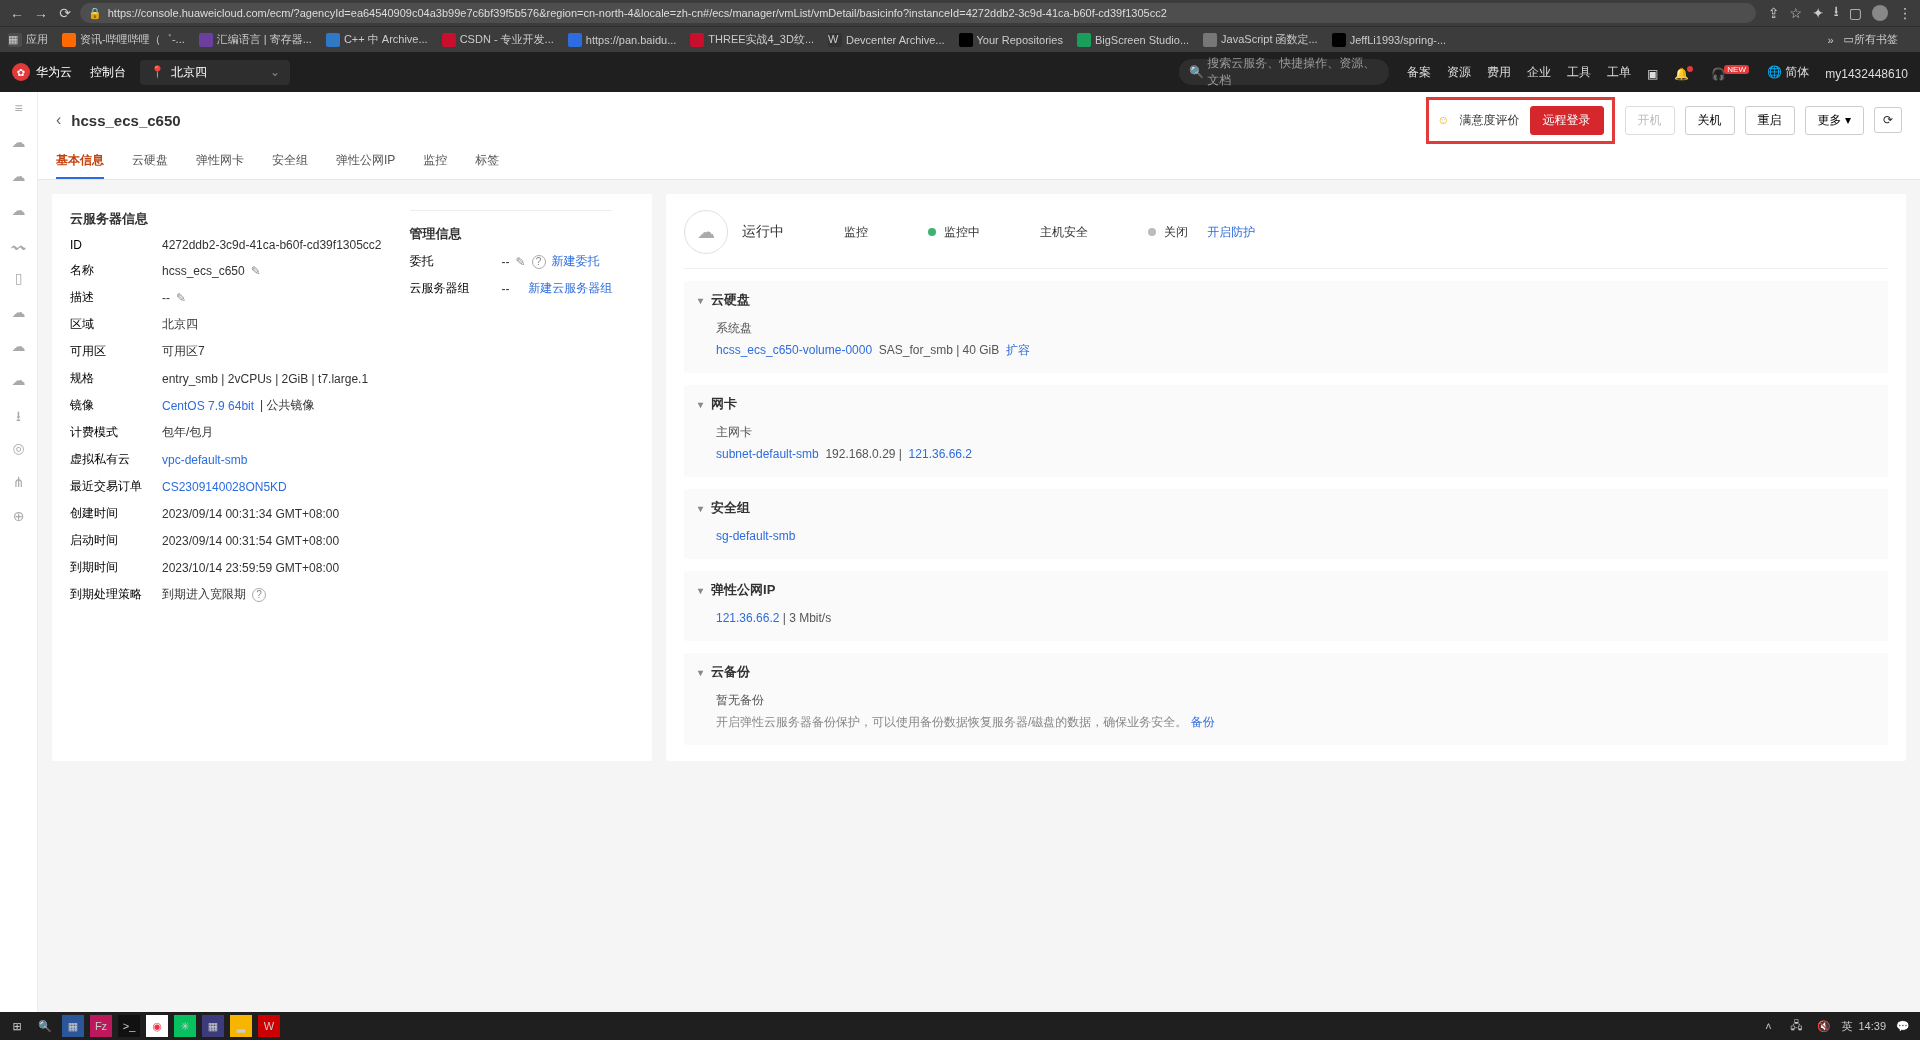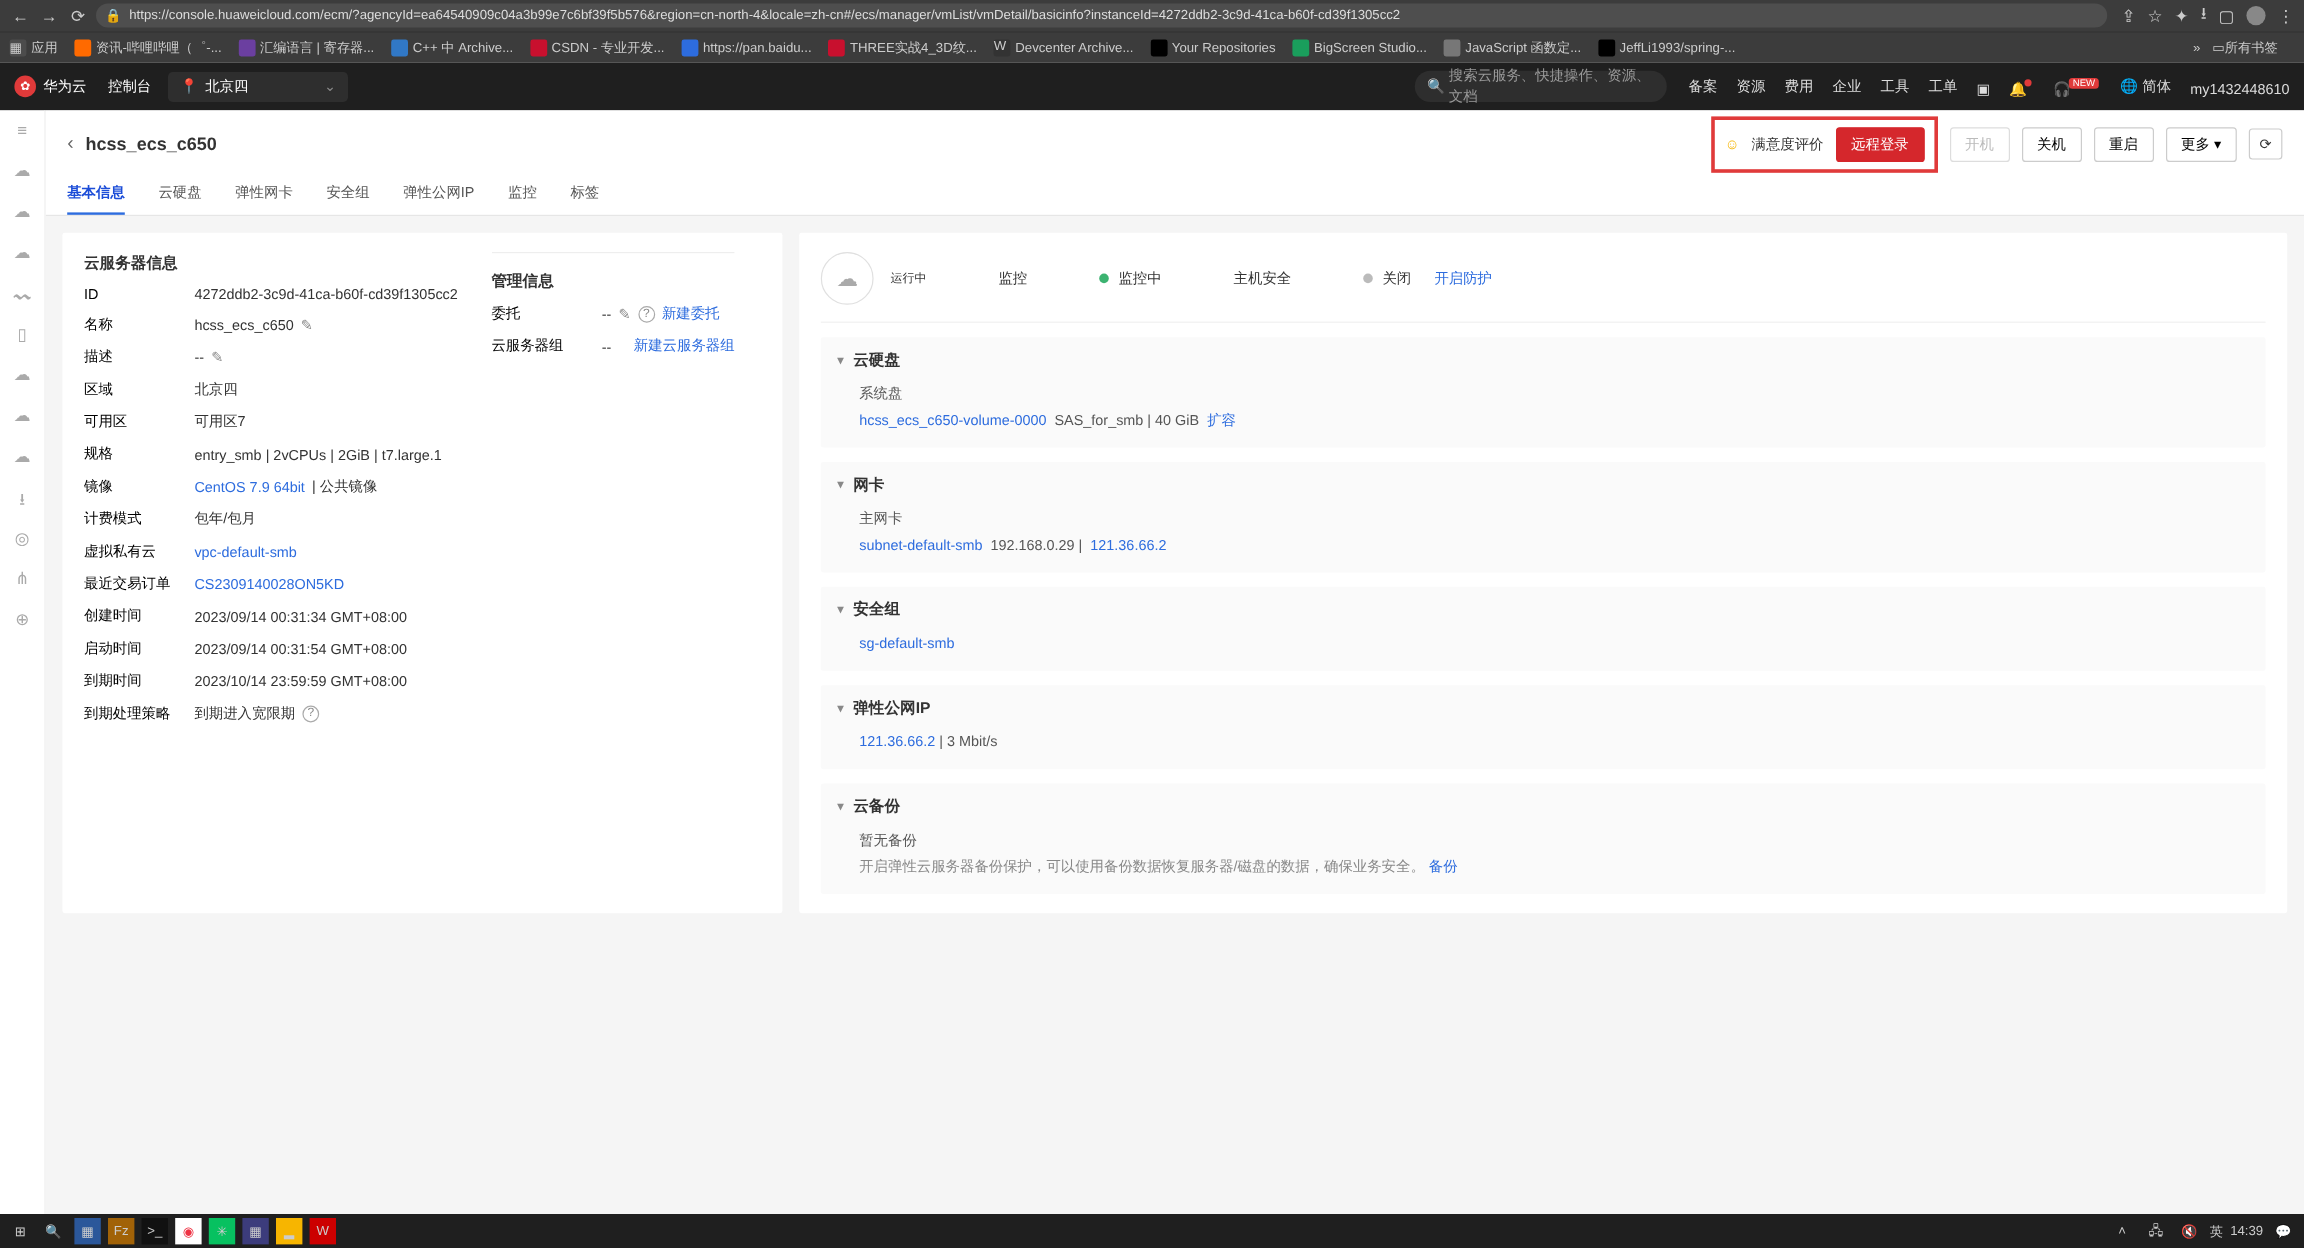--- a/index.html
+++ b/index.html
@@ -43,21 +43,21 @@
 .hdr-actions { margin-left:auto; display:flex; align-items:center; gap:10px; }
 .red-box { border:3px solid #e03a3a; padding:6px 8px; display:flex; align-items:center; gap:10px; }
 .smile { color:#f5b400; }
 .btn { border:1px solid #ccc; background:#fff; padding:5px 12px; border-radius:3px; cursor:pointer; font-size:12px; }
 .btn-primary { background:#d5272c; color:#fff; border-color:#d5272c; }
 .btn-disabled { color:#bbb; border-color:#ddd; }
 .refresh-ico { border:1px solid #ccc; padding:5px 8px; border-radius:3px; cursor:pointer; }
 
 .tabs { display:flex; gap:28px; margin-top:6px; }
 .tab { padding:8px 0; color:#555; cursor:pointer; }
-.tab.active { color:#1d4ed8; border-bottom:2px solid #2d6cde; font-weight:bold; }
+.tab.active { color:#c2410c; border-bottom:2px solid #2d6cde; font-weight:bold; }
 
 
 .content { display:flex; gap:14px; padding:14px; }
 .col { background:#fff; border-radius:2px; padding:16px 18px; }
 .col-left { width:600px; display:flex; flex-direction:row; gap:28px; }
 .col-left .panel + .panel { border-top:1px solid #eee; padding-top:14px; }
 .col-right { flex:1; }
 
 .panel h3 { font-size:13px; font-weight:bold; margin-bottom:10px; }
 .kv { display:flex; margin-bottom:10px; font-size:12px; }
@@ -330,21 +330,21 @@
           <div class="kv">
               <span class="k">云服务器组</span>
               <span class="v"><span>--</span>&nbsp;&nbsp;<span class="link">新建云服务器组</span></span>
             </div>
         </div>
       </div>
 
       <div class="col col-right">
         <div class="status-row">
           <div class="status-ico">☁</div>
-          <span style="font-size:10px">运行中</span>
+          <span style="font-size:14px">运行中</span>
           <div class="status-seg">
               <span>监控</span>
             </div>
           <div class="status-seg">
               <span class="green-dot"></span>
               <span>监控中</span>
             </div>
           <div class="status-seg">
               <span>主机安全</span>
             </div>
@@ -401,21 +401,21 @@
         </div>
       </div>
     </div>
   </div>
 </div>
 
 <div class="taskbar">
   <span class="tb-ico">⊞</span>
   <span class="tb-ico">🔍</span>
   <span class="tb-ico" style="background:#2b579a">▦</span>
-  <span class="tb-ico" style="background:#a16207">Fz</span>
+  <span class="tb-ico" style="background:#be185d">Fz</span>
   <span class="tb-ico" style="background:#111">&gt;_</span>
   <span class="tb-ico" style="background:#fff;color:#e34">◉</span>
   <span class="tb-ico" style="background:#07c160">✳</span>
   <span class="tb-ico" style="background:#3c3c7c">▦</span>
   <span class="tb-ico" style="background:#f7b500">▂</span>
   <span class="tb-ico" style="background:#c00">W</span>
   <div class="spacer"></div>
   <span class="tb-ico">˄</span>
   <span class="tb-ico">🖧</span>
   <span class="tb-ico">🔇</span>

